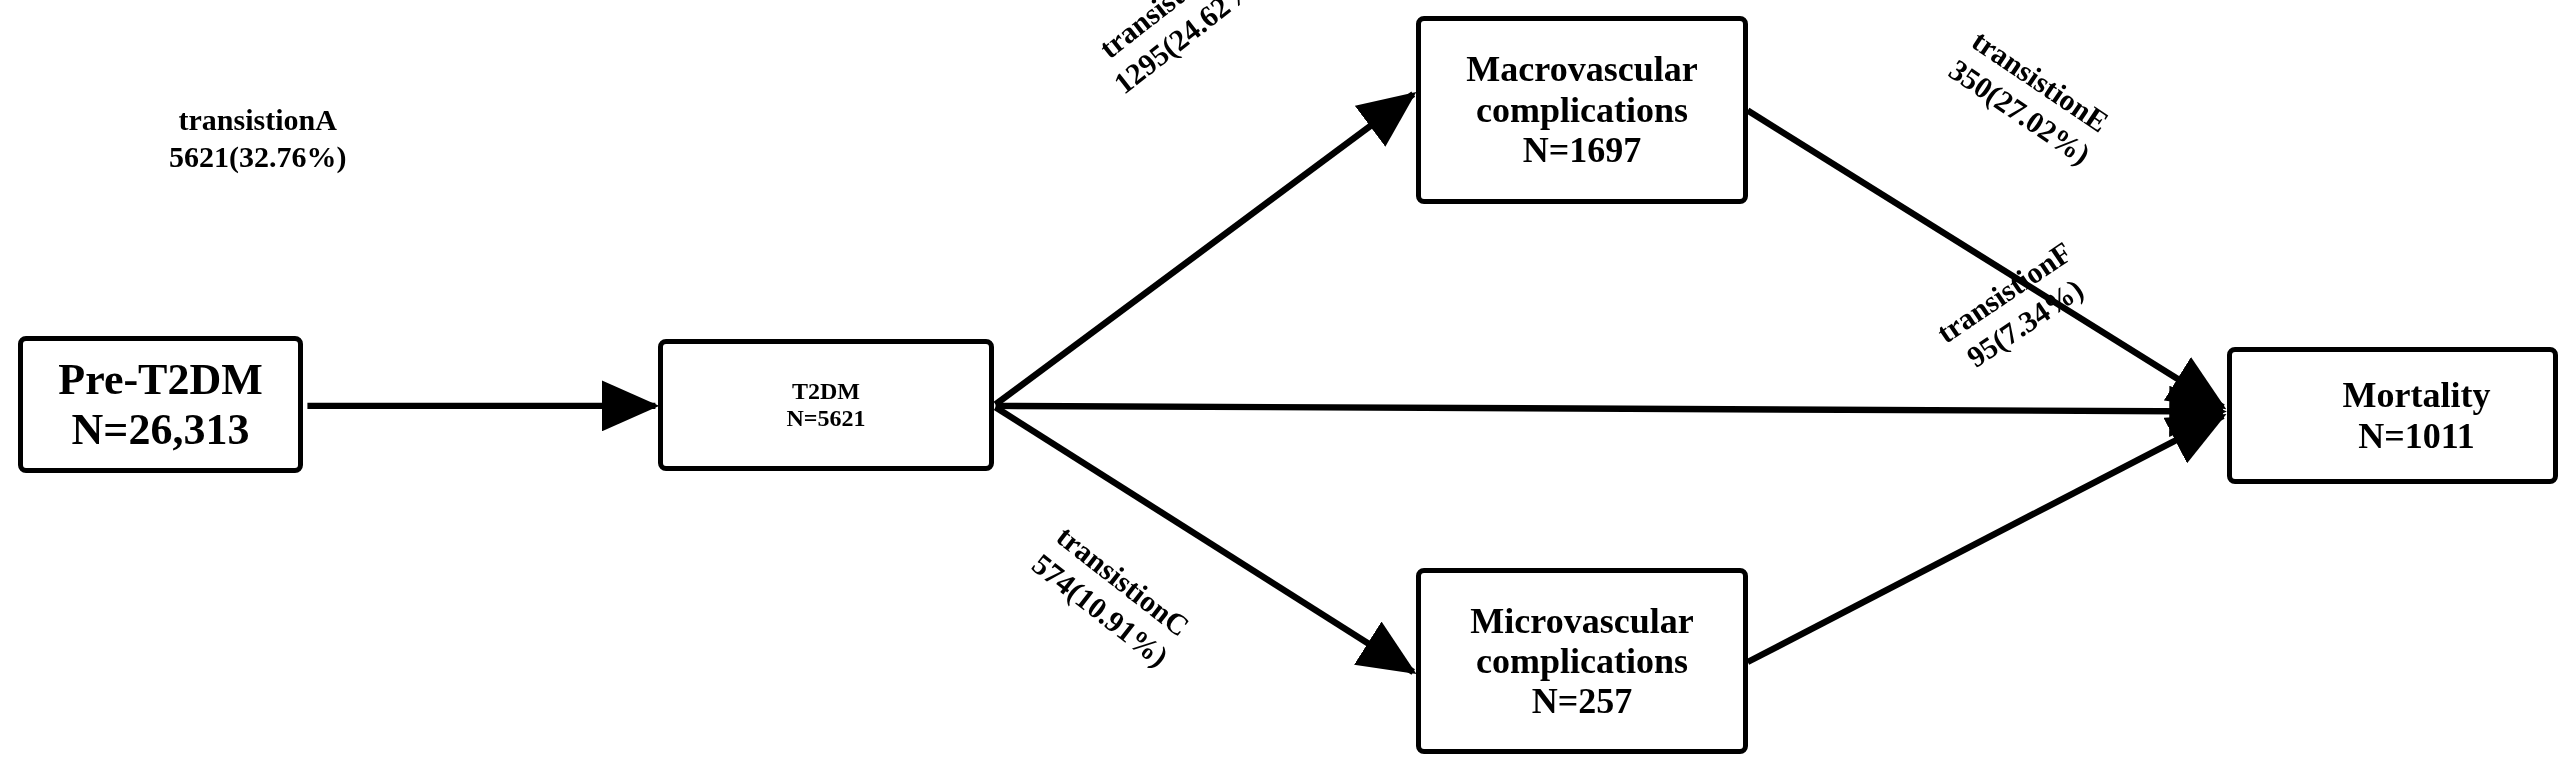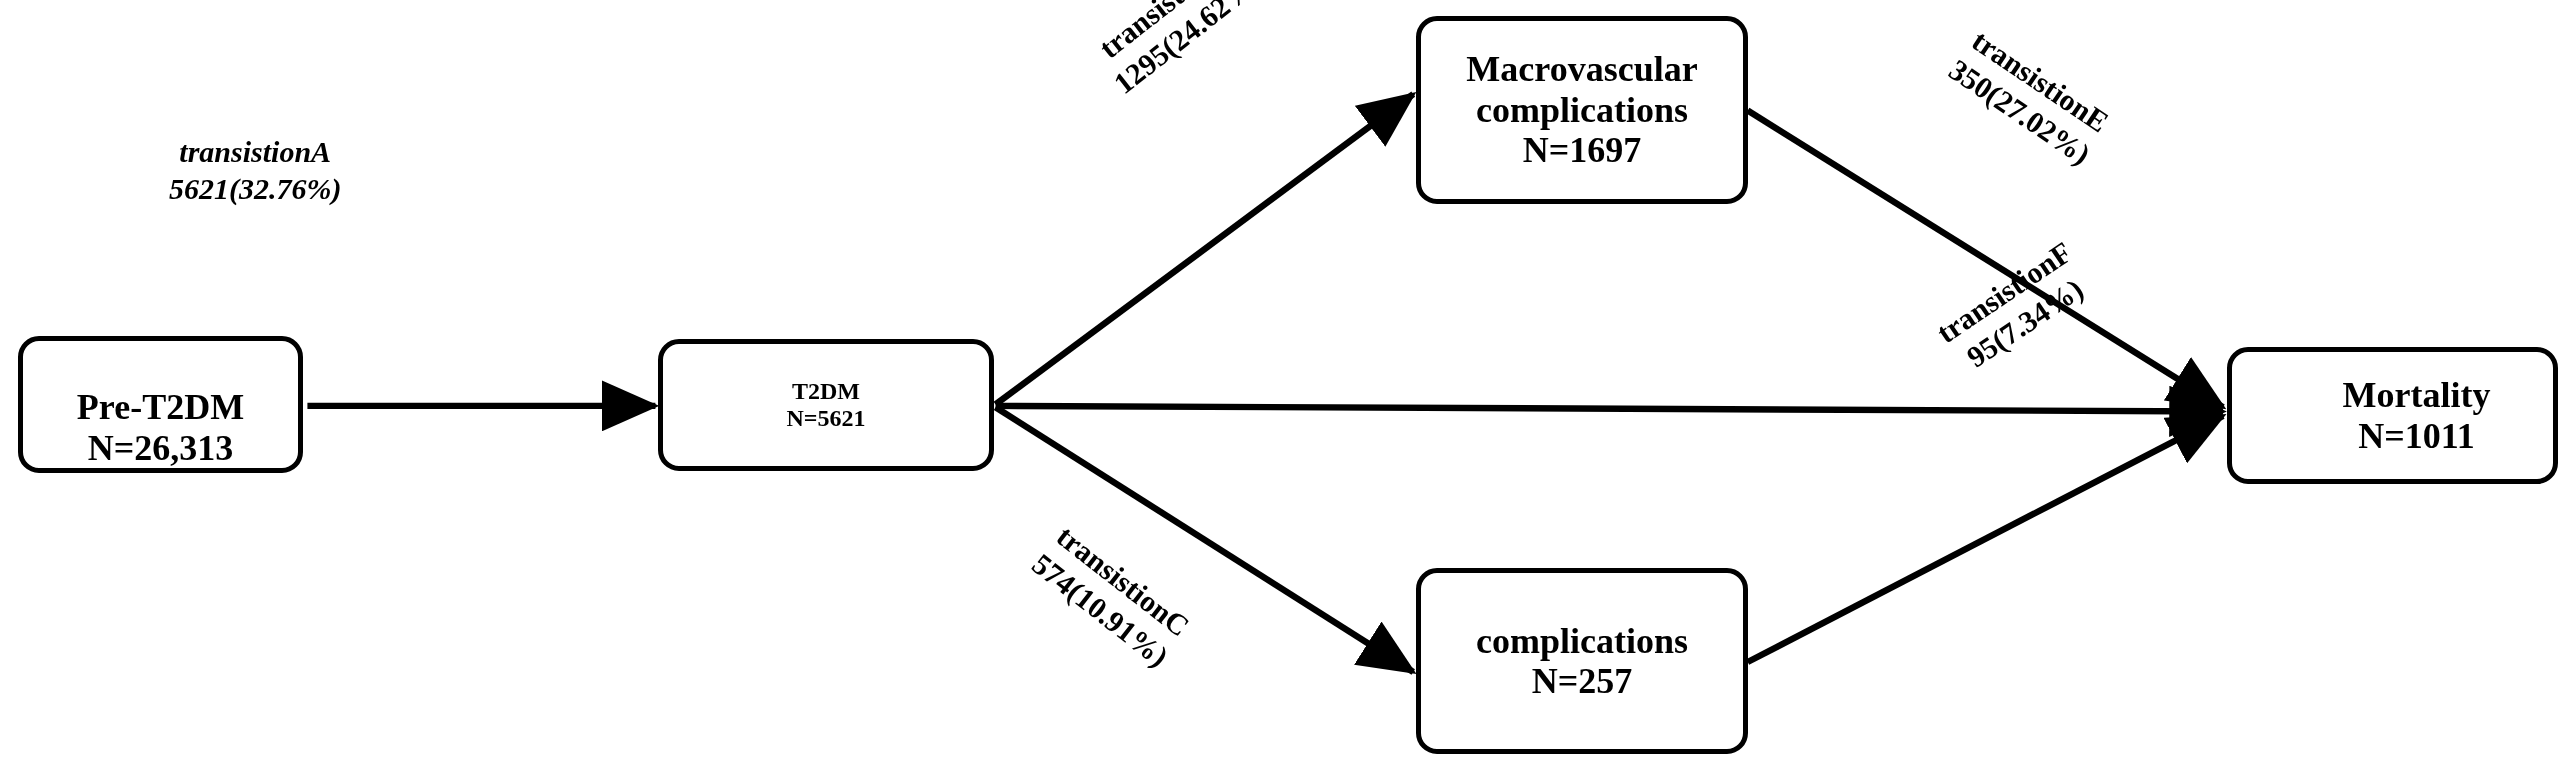--- a/index.html
+++ b/index.html
@@ -21,40 +21,39 @@
     position: absolute;
     left: 0;
     top: 0;
     width: 2576px;
     height: 769px;
   }
   .node {
     position: absolute;
     box-sizing: border-box;
     border: 5px solid #000000;
-    border-radius: 21px;
+    border-radius: 8px;
     background: #ffffff;
     display: flex;
     flex-direction: column;
     align-items: center;
     justify-content: center;
     text-align: center;
     font-weight: bold;
     color: #000000;
     line-height: 1.12;
     z-index: 3;
   }
   .node .line {
     display: block;
     white-space: nowrap;
   }
   #node-pre-t2dm {
     left: 18px;  top: 336px;  width: 285px;  height: 137px;
-    font-size: 36px;
-    justify-content: flex-end;
+    font-size: 44px;
   }
   #node-t2dm {
     left: 658px; top: 339px; width: 336px; height: 132px;
     font-size: 24px;
   }
   #node-macro {
     left: 1416px; top: 15.7px; width: 332px; height: 188px;
     font-size: 36px;
   }
   #node-micro {
@@ -72,21 +71,21 @@
     font-weight: bold;
     font-size: 30px;
     line-height: 1.22;
     text-align: center;
     white-space: nowrap;
     z-index: 4;
   }
   .edge-label .l1, .edge-label .l2 {
     display: block;
   }
-  #label-a { left: 169px;  top: 134px; font-style: italic;  }
+  #label-a { left: 169px;  top: 102px;  }
   #label-b {
     left: 1084px; top: 44px;
     transform: rotate(-38deg);
     transform-origin: left top;
   }
   #label-c {
     left: 1070px; top: 517px;
     transform: rotate(38deg);
     transform-origin: left top;
   }
@@ -137,20 +136,21 @@
     <span class="line">N=5621</span>
   </div>
 
   <div class="node" id="node-macro">
     <span class="line">Macrovascular</span>
     <span class="line">complications</span>
     <span class="line">N=1697</span>
   </div>
 
   <div class="node" id="node-micro">
+    <span class="line">Microvascular</span>
     <span class="line">complications</span>
     <span class="line">N=257</span>
   </div>
 
   <div class="node" id="node-mortality">
     <span class="line">Mortality</span>
     <span class="line">N=1011</span>
   </div>
 
   <div class="edge-label" id="label-a">

